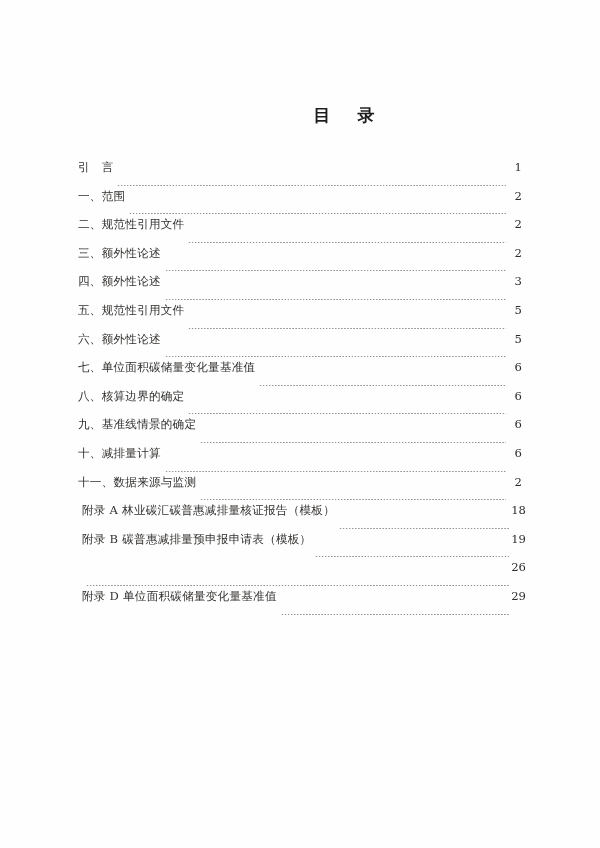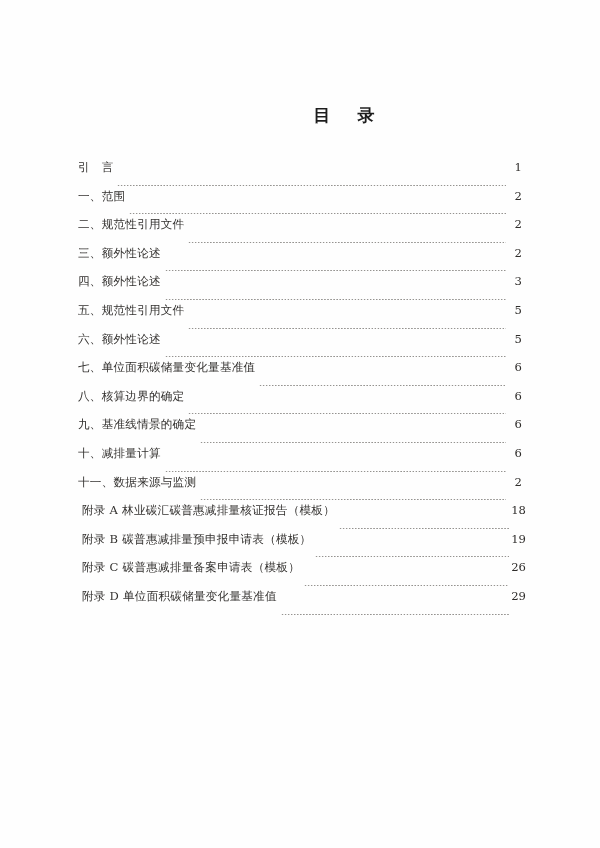--- a/index.html
+++ b/index.html
@@ -178,21 +178,20 @@
         <span class="entry-label">附录 A 林业碳汇碳普惠减排量核证报告（模板）</span>
         <span class="entry-leader"></span>
         <span class="entry-page">18</span>
       </div>
       <div class="toc-entry appendix">
         <span class="entry-label">附录 B 碳普惠减排量预申报申请表（模板）</span>
         <span class="entry-leader"></span>
         <span class="entry-page">19</span>
       </div>
       <div class="toc-entry appendix">
-        <span class="entry-label">附录 C 碳普惠减排量备案申请表（模板）</span>
         <span class="entry-leader"></span>
         <span class="entry-page">26</span>
       </div>
       <div class="toc-entry appendix">
         <span class="entry-label">附录 D 单位面积碳储量变化量基准值</span>
         <span class="entry-leader"></span>
         <span class="entry-page">29</span>
       </div>
     </div>
 

